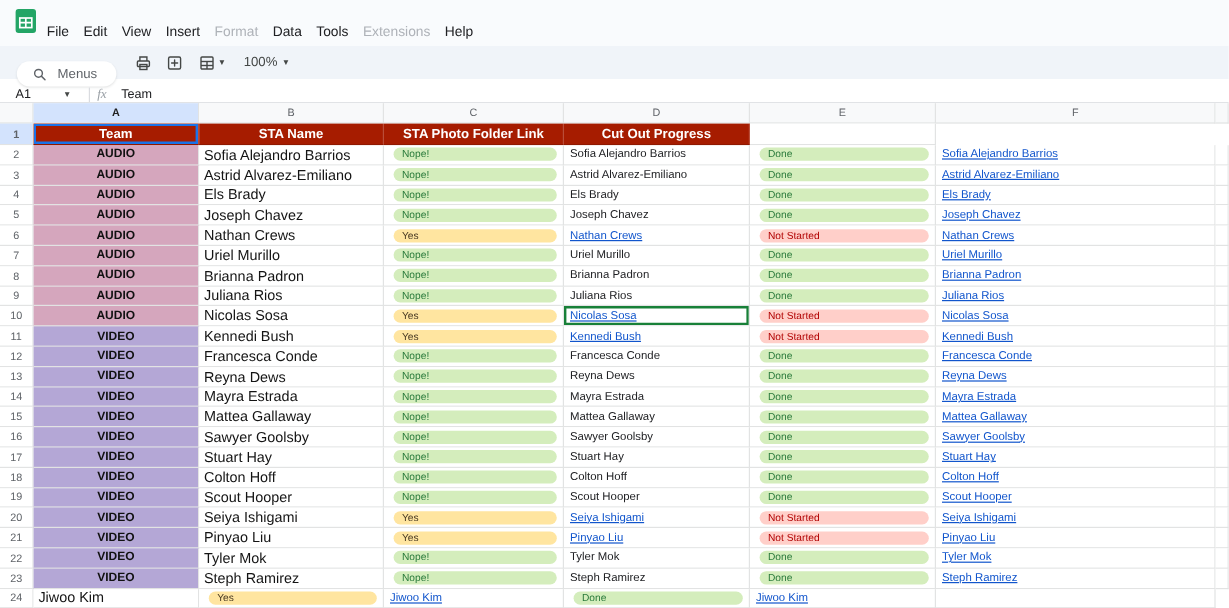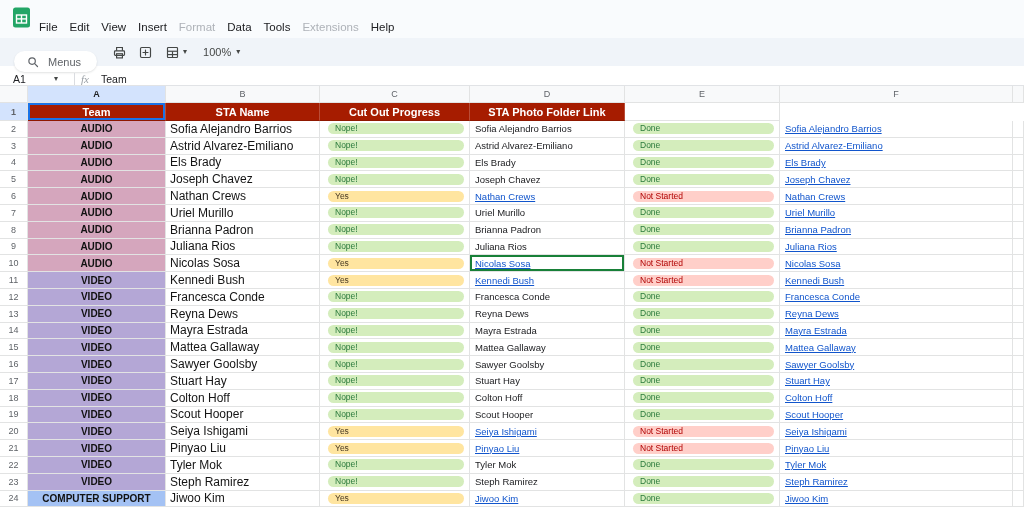--- a/index.html
+++ b/index.html
@@ -153,22 +153,22 @@
     <div class="cell">D</div>
     <div class="cell">E</div>
     <div class="cell">F</div>
     <div class="cell"></div>
   </div>
 
   <div class="grid-row header-row">
     <div class="cell rownum">1</div>
     <div class="cell hcell a1-selected">Team</div>
     <div class="cell hcell">STA Name</div>
+    <div class="cell hcell">STA Photo Folder Link</div>
     <div class="cell hcell">Cut Out Progress</div>
-    <div class="cell hcell">STA Photo Folder Link</div>
     <div class="cell"></div>
   </div>
 
   <div>
   <div class="grid-row data-row">
     <div class="cell rownum">2</div>
     <div class="cell cell-team team-audio">AUDIO</div>
     <div class="cell cell-name">Sofia Alejandro Barrios</div>
     <div class="cell cell-photos">
       <span class="chip chip-green">Nope!</span>
@@ -579,21 +579,20 @@
       <span class="chip chip-green">Done</span>
     </div>
     <div class="cell cell-cutout">
       <span class="link">Steph Ramirez</span>
     </div>
     <div class="cell"></div>
   </div>
 
   <div class="grid-row data-row">
     <div class="cell rownum">24</div>
-    <div class="cell cell-team team-cs">COMPUTER SUPPORT</div>
     <div class="cell cell-name">Jiwoo Kim</div>
     <div class="cell cell-photos">
       <span class="chip chip-yellow">Yes</span>
     </div>
     <div class="cell cell-folder">
       <span class="link">Jiwoo Kim</span>
     </div>
     <div class="cell cell-progress">
       <span class="chip chip-green">Done</span>
     </div>

